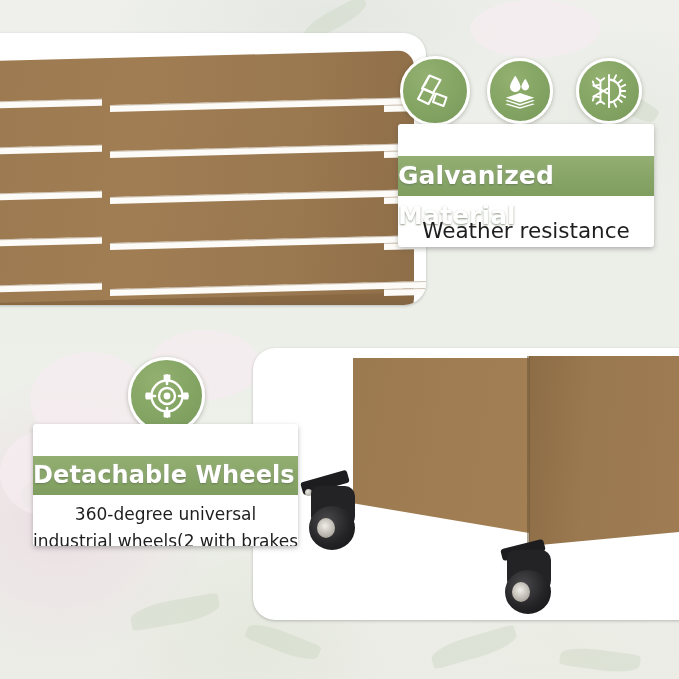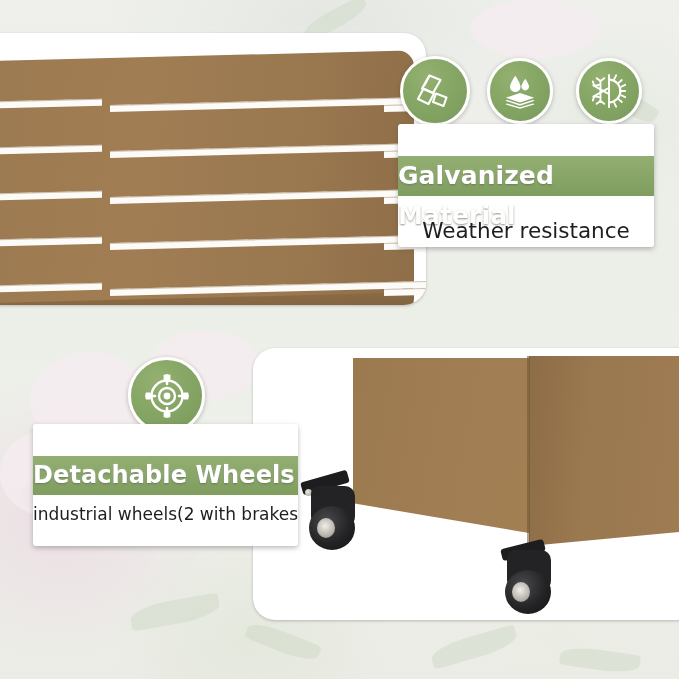--- a/index.html
+++ b/index.html
@@ -238,15 +238,16 @@
 <div class="callout" id="callout-galvanized">
   <div class="hdr">Galvanized Material</div>
   <div class="body">
     <span class="line">Weather resistance</span>
   </div>
 </div>
 
 <div class="callout" id="callout-wheels">
   <div class="hdr">Detachable Wheels</div>
   <div class="body">
+    <span class="line">360-degree universal</span>
     <span class="line">industrial wheels(2 with brakes)</span>
   </div>
 </div>
 
 </body></html>

